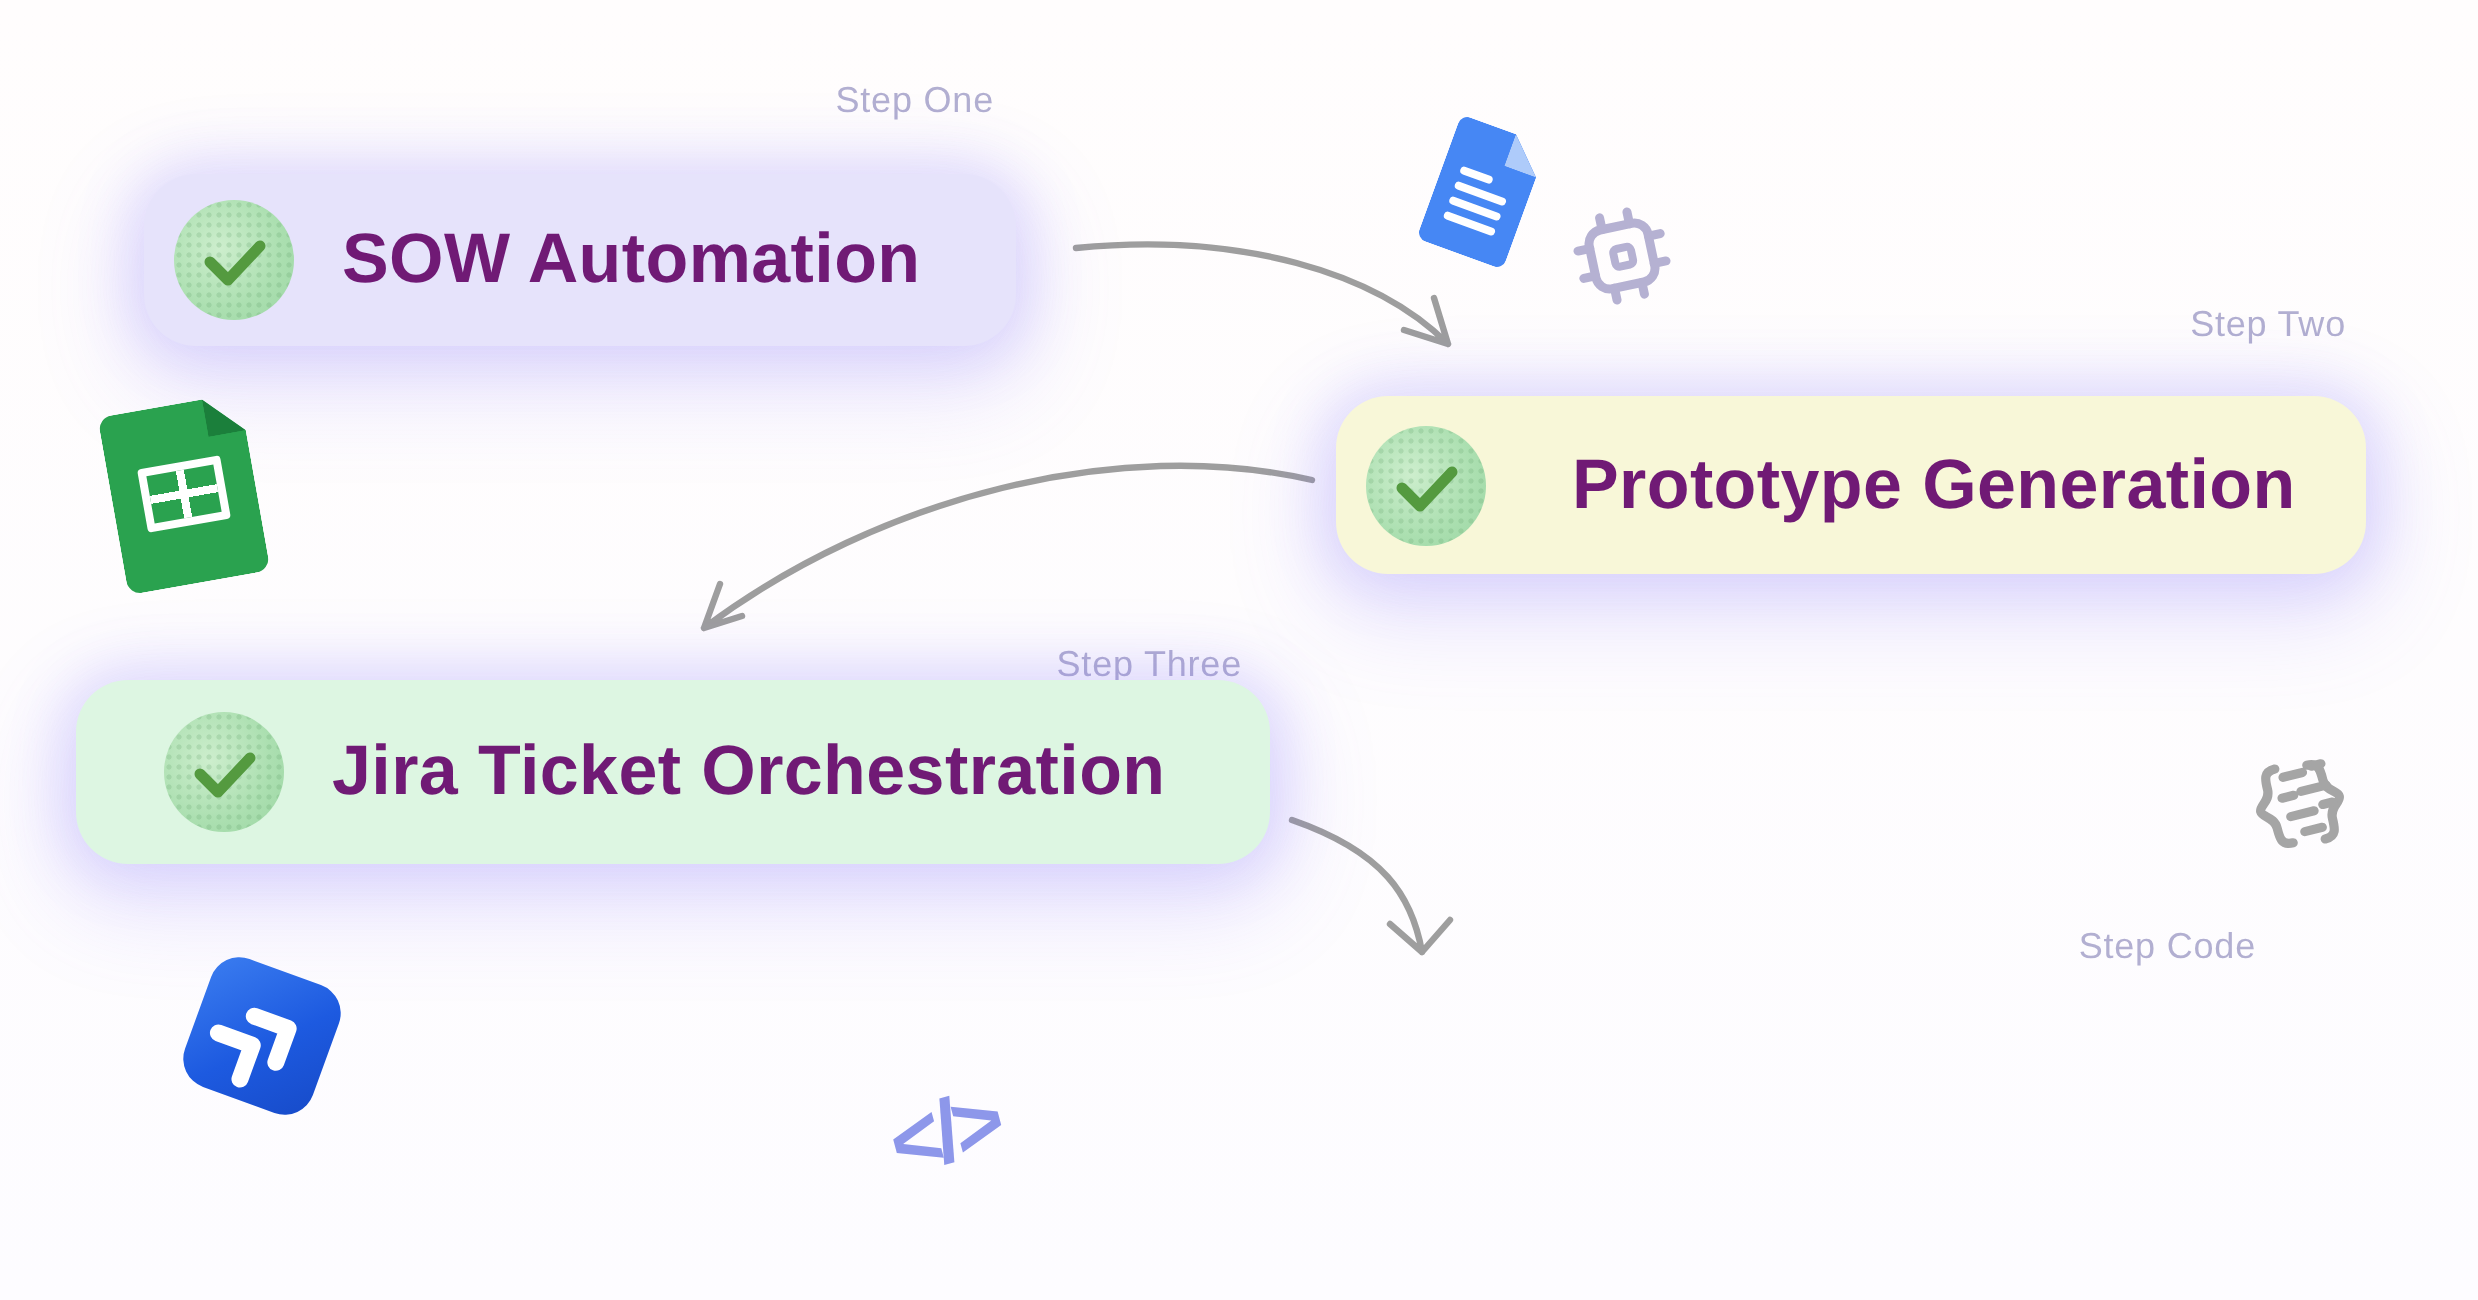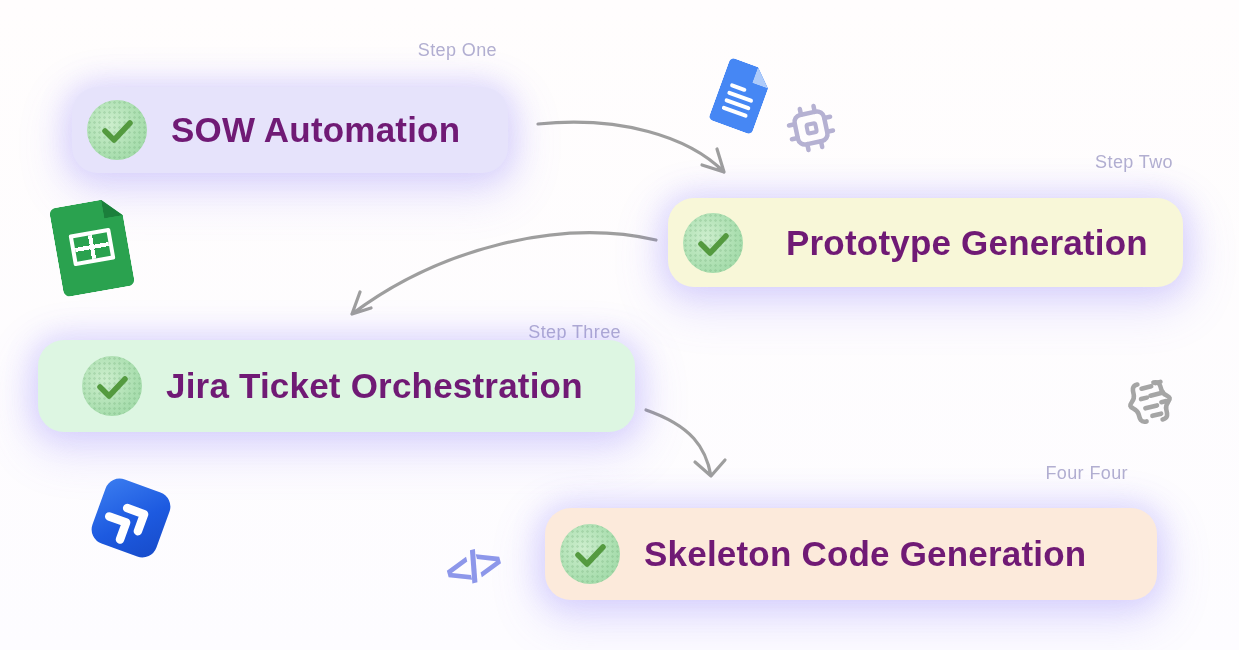--- a/index.html
+++ b/index.html
@@ -82,21 +82,21 @@
 
   <svg class="arrows" width="1239" height="650" viewBox="0 0 1239 650">
     <path d="M538 124 C620 116 688 136 724 172 M702 165 L724 172 L717 149" fill="none" stroke="#9e9e9e" stroke-width="3.2" stroke-linecap="round" stroke-linejoin="round"></path>
     <path d="M656 240 C560 218 440 248 352 314 M371 308 L352 314 L360 292" fill="none" stroke="#9e9e9e" stroke-width="3.2" stroke-linecap="round" stroke-linejoin="round"></path>
     <path d="M646 410 C692 426 706 448 711 476 M695 462 L711 476 L725 460" fill="none" stroke="#9e9e9e" stroke-width="3.2" stroke-linecap="round" stroke-linejoin="round"></path>
   </svg>
 
   <div class="step-label lbl1">Step One</div>
   <div class="step-label lbl2">Step Two</div>
   <div class="step-label lbl3">Step Three</div>
-  <div class="step-label lbl4">Four Four</div>
+  <div class="step-label lbl4">Step Code</div>
 
   <div class="pill pill1" style="background: rgb(230, 227, 251);">
     <span class="check">
       <svg width="60" height="60" viewBox="0 0 60 60">
           <path d="M18 31 L27 40 L43 23" fill="none" stroke="#549a3f" stroke-width="5.5" stroke-linecap="round" stroke-linejoin="round"></path>
         </svg>
     </span>
     <span class="title">SOW Automation</span>
   </div>
 
@@ -111,28 +111,20 @@
 
   <div class="pill pill3" style="background: rgb(221, 246, 226); padding-left: 44px;">
     <span class="check">
       <svg width="60" height="60" viewBox="0 0 60 60">
           <path d="M18 31 L27 40 L43 23" fill="none" stroke="#549a3f" stroke-width="5.5" stroke-linecap="round" stroke-linejoin="round"></path>
         </svg>
     </span>
     <span class="title">Jira Ticket Orchestration</span>
   </div>
 
-  <div class="pill pill4" style="background: rgb(252, 234, 219);">
-    <span class="check">
-      <svg width="60" height="60" viewBox="0 0 60 60">
-          <path d="M18 31 L27 40 L43 23" fill="none" stroke="#549a3f" stroke-width="5.5" stroke-linecap="round" stroke-linejoin="round"></path>
-        </svg>
-    </span>
-    <span class="title">Skeleton Code Generation</span>
-  </div>
 
   <div class="gdocs">
     <span class="fold"></span>
     <span class="dline dl1"></span>
     <span class="dline dl2"></span>
     <span class="dline dl3"></span>
     <span class="dline dl4"></span>
   </div>
 
   <svg class="chip" width="56" height="56" viewBox="0 0 56 56">

